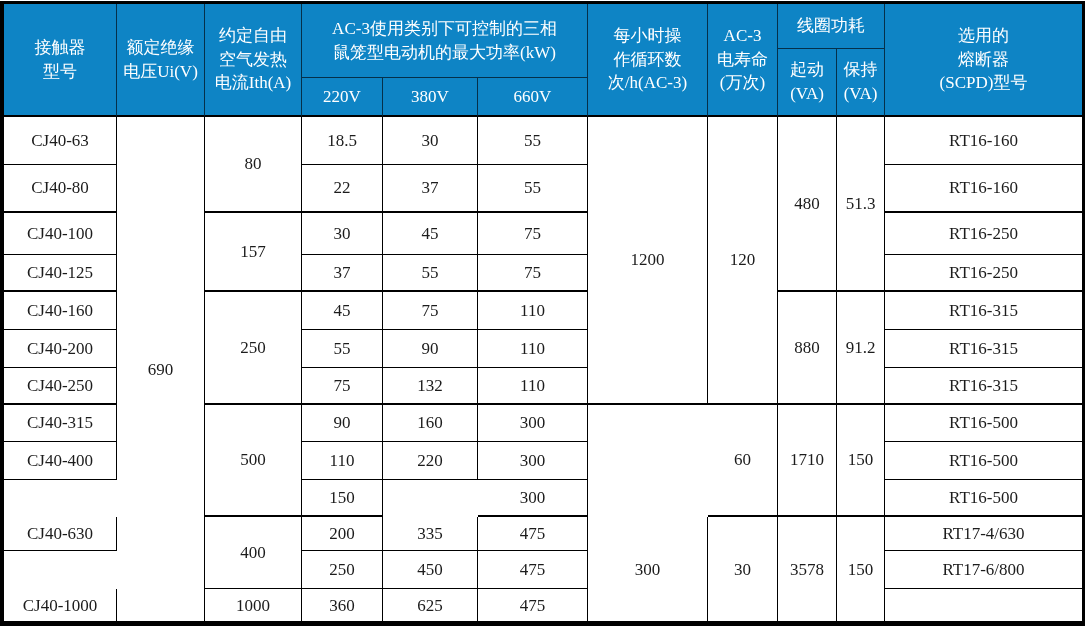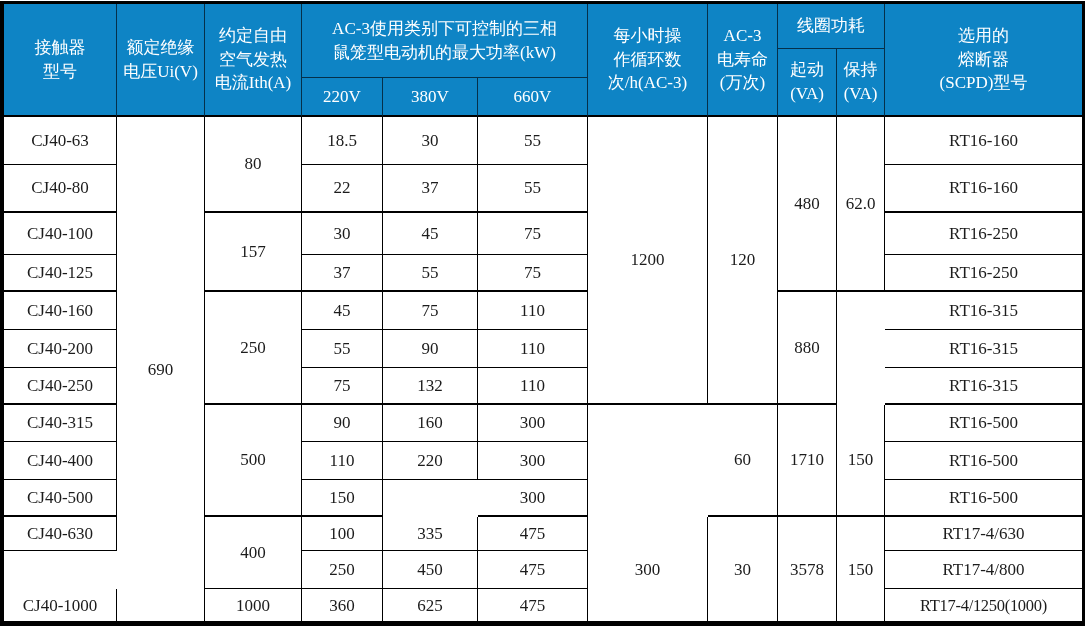--- a/index.html
+++ b/index.html
@@ -64,21 +64,20 @@
 
   <div class="c" style="grid-area:4/1/5/2">CJ40-63</div>
   <div class="c hb" style="grid-area:5/1/6/2">CJ40-80</div>
   <div class="c" style="grid-area:6/1/7/2">CJ40-100</div>
   <div class="c hb" style="grid-area:7/1/8/2">CJ40-125</div>
   <div class="c" style="grid-area:8/1/9/2">CJ40-160</div>
   <div class="c" style="grid-area:9/1/10/2">CJ40-200</div>
   <div class="c hb" style="grid-area:10/1/11/2">CJ40-250</div>
   <div class="c" style="grid-area:11/1/12/2">CJ40-315</div>
   <div class="c" style="grid-area:12/1/13/2">CJ40-400</div>
-  <div class="c hb" style="grid-area:13/1/14/2">CJ40-500</div>
   <div class="c" style="grid-area:14/1/15/2">CJ40-630</div>
   <div class="c lr" style="grid-area:16/1/17/2">CJ40-1000</div>
 
   <div class="c lr" style="grid-area:4/2/17/3">690</div>
 
   <div class="c hb" style="grid-area:4/3/6/4">80</div>
   <div class="c hb" style="grid-area:6/3/8/4">157</div>
   <div class="c hb" style="grid-area:8/3/11/4">250</div>
   <div class="c hb" style="grid-area:11/3/14/4">500</div>
   <div class="c" style="grid-area:14/3/16/4">400</div>
@@ -87,21 +86,21 @@
   <div class="c" style="grid-area:4/4/5/5">18.5</div>
   <div class="c hb" style="grid-area:5/4/6/5">22</div>
   <div class="c" style="grid-area:6/4/7/5">30</div>
   <div class="c hb" style="grid-area:7/4/8/5">37</div>
   <div class="c" style="grid-area:8/4/9/5">45</div>
   <div class="c" style="grid-area:9/4/10/5">55</div>
   <div class="c hb" style="grid-area:10/4/11/5">75</div>
   <div class="c" style="grid-area:11/4/12/5">90</div>
   <div class="c" style="grid-area:12/4/13/5">110</div>
   <div class="c hb" style="grid-area:13/4/14/5">150</div>
-  <div class="c" style="grid-area:14/4/15/5">100</div>
+  <div class="c" style="grid-area:14/4/15/5">200</div>
   <div class="c" style="grid-area:15/4/16/5">250</div>
   <div class="c lr" style="grid-area:16/4/17/5">360</div>
 
   <div class="c" style="grid-area:4/5/5/6">30</div>
   <div class="c hb" style="grid-area:5/5/6/6">37</div>
   <div class="c" style="grid-area:6/5/7/6">45</div>
   <div class="c hb" style="grid-area:7/5/8/6">55</div>
   <div class="c" style="grid-area:8/5/9/6">75</div>
   <div class="c" style="grid-area:9/5/10/6">90</div>
   <div class="c hb" style="grid-area:10/5/11/6">132</div>
@@ -130,31 +129,31 @@
 
   <div class="c hb" style="grid-area:4/8/11/9">120</div>
   <div class="c hb" style="grid-area:11/8/14/9">60</div>
   <div class="c lr" style="grid-area:14/8/17/9">30</div>
 
   <div class="c hb" style="grid-area:4/9/8/10">480</div>
   <div class="c hb" style="grid-area:8/9/11/10">880</div>
   <div class="c hb" style="grid-area:11/9/14/10">1710</div>
   <div class="c lr" style="grid-area:14/9/17/10">3578</div>
 
-  <div class="c hb" style="grid-area:4/10/8/11">62.0</div>
+  <div class="c hb" style="grid-area:4/10/8/11">51.3</div>
+  <div class="c hb" style="grid-area:8/10/11/11">91.2</div>
   <div class="c hb" style="grid-area:11/10/14/11">150</div>
   <div class="c lr" style="grid-area:14/10/17/11">150</div>
 
   <div class="c lc" style="grid-area:4/11/5/12">RT16-160</div>
   <div class="c lc hb" style="grid-area:5/11/6/12">RT16-160</div>
   <div class="c lc" style="grid-area:6/11/7/12">RT16-250</div>
   <div class="c lc hb" style="grid-area:7/11/8/12">RT16-250</div>
   <div class="c lc" style="grid-area:8/11/9/12">RT16-315</div>
   <div class="c lc" style="grid-area:9/11/10/12">RT16-315</div>
   <div class="c lc hb" style="grid-area:10/11/11/12">RT16-315</div>
   <div class="c lc" style="grid-area:11/11/12/12">RT16-500</div>
   <div class="c lc" style="grid-area:12/11/13/12">RT16-500</div>
   <div class="c lc hb" style="grid-area:13/11/14/12">RT16-500</div>
   <div class="c lc" style="grid-area:14/11/15/12">RT17-4/630</div>
-  <div class="c lc" style="grid-area:15/11/16/12">RT17-4/800</div>
-  <div class="c lc lr fz" style="grid-area:16/11/17/12">RT17-4/1250(1000)</div>
+  <div class="c lc" style="grid-area:15/11/16/12">RT17-6/800</div>
 
 </div>
 
 </body></html>

